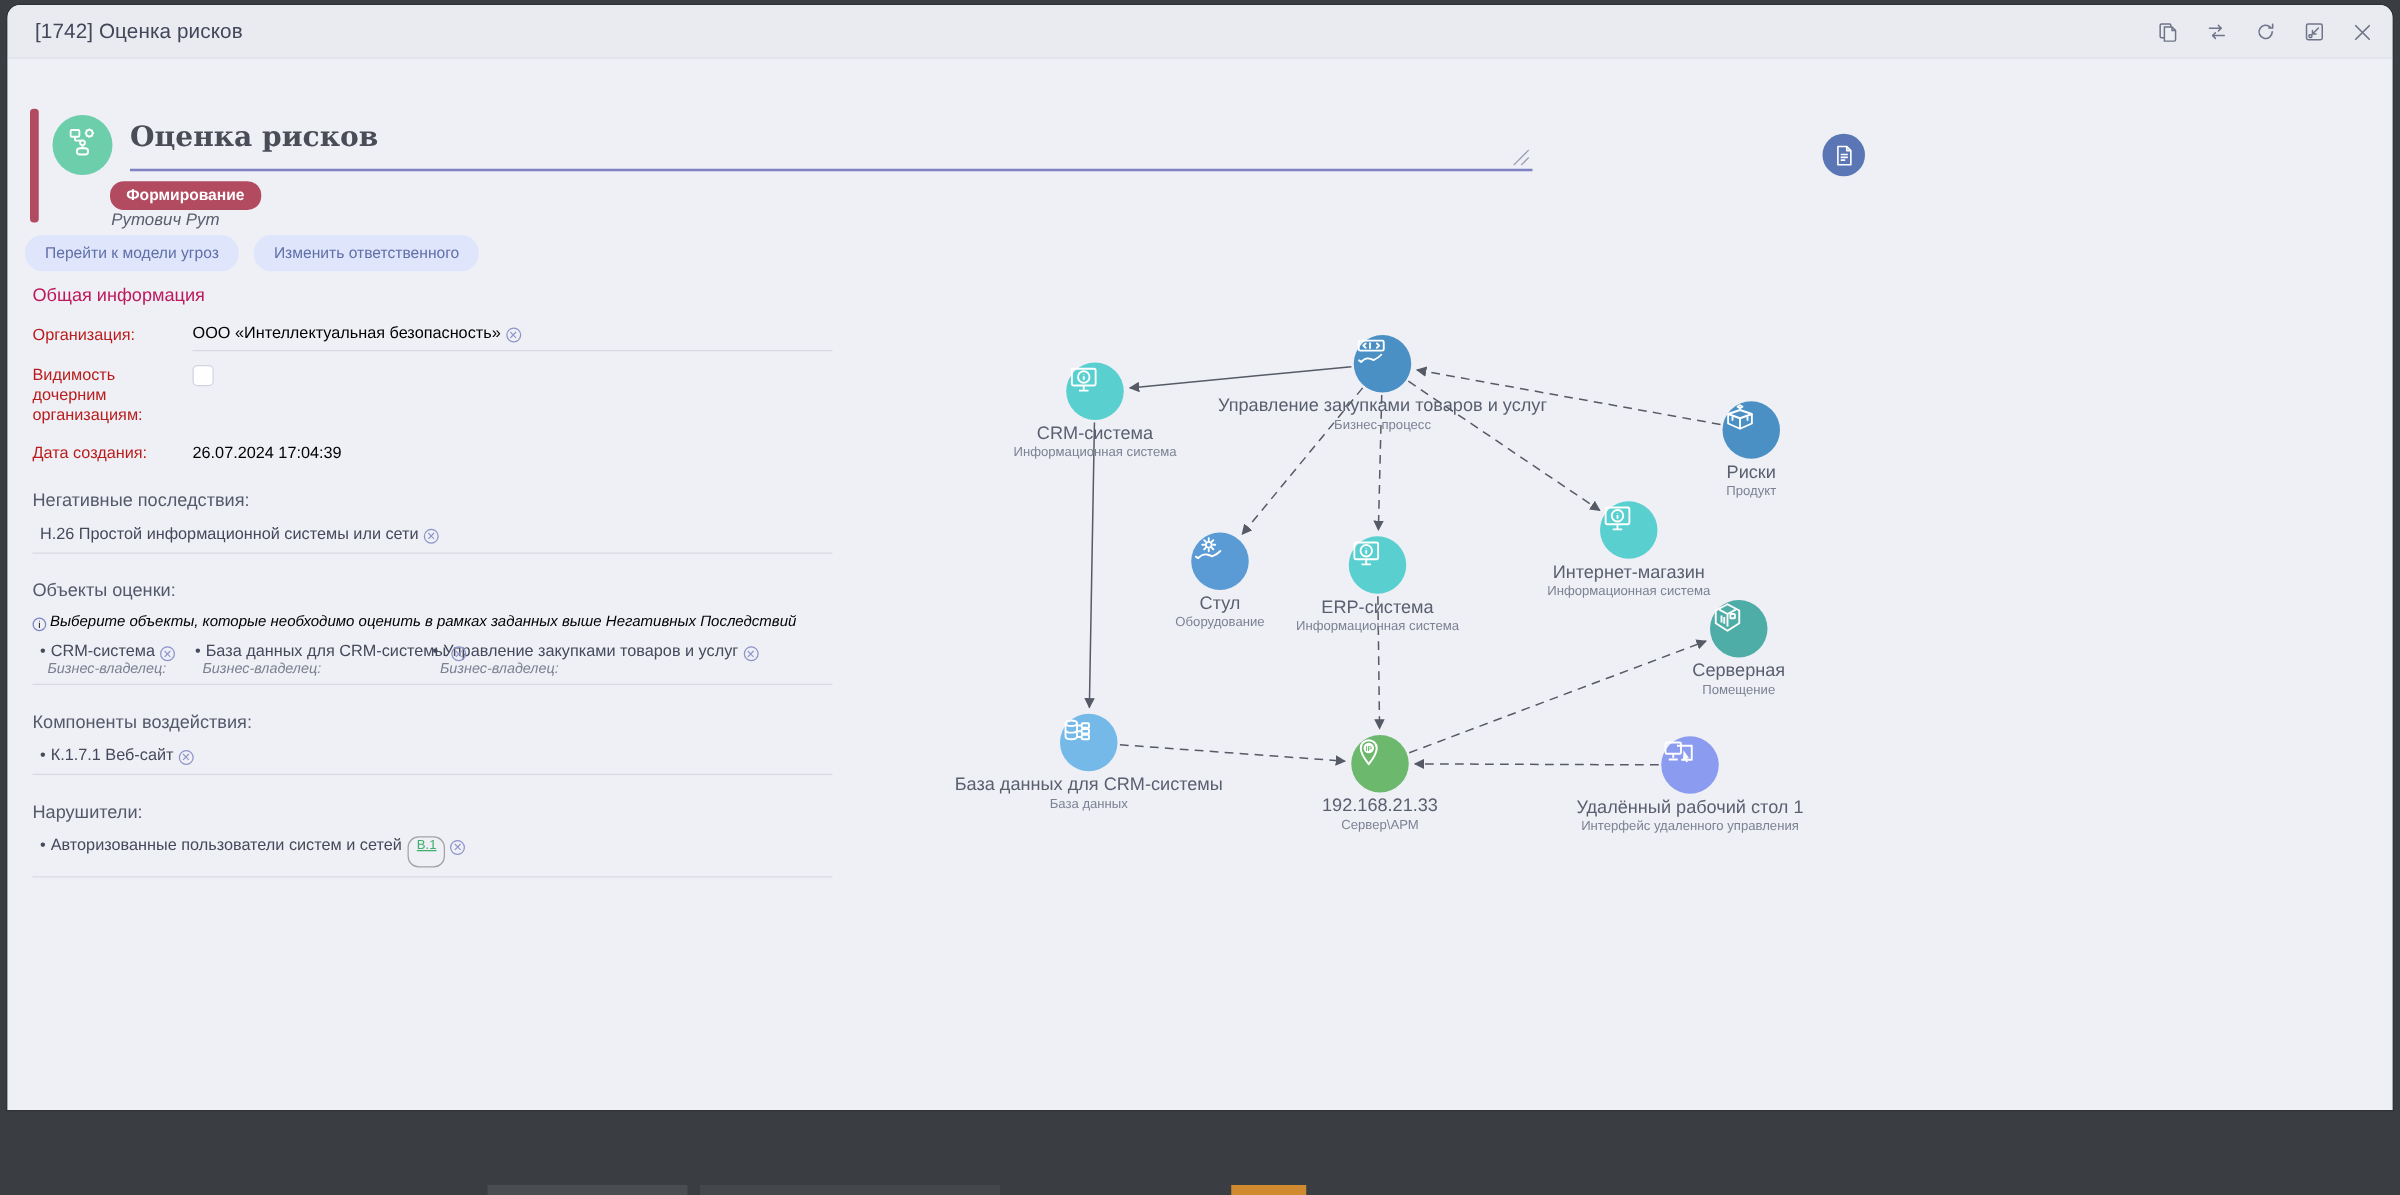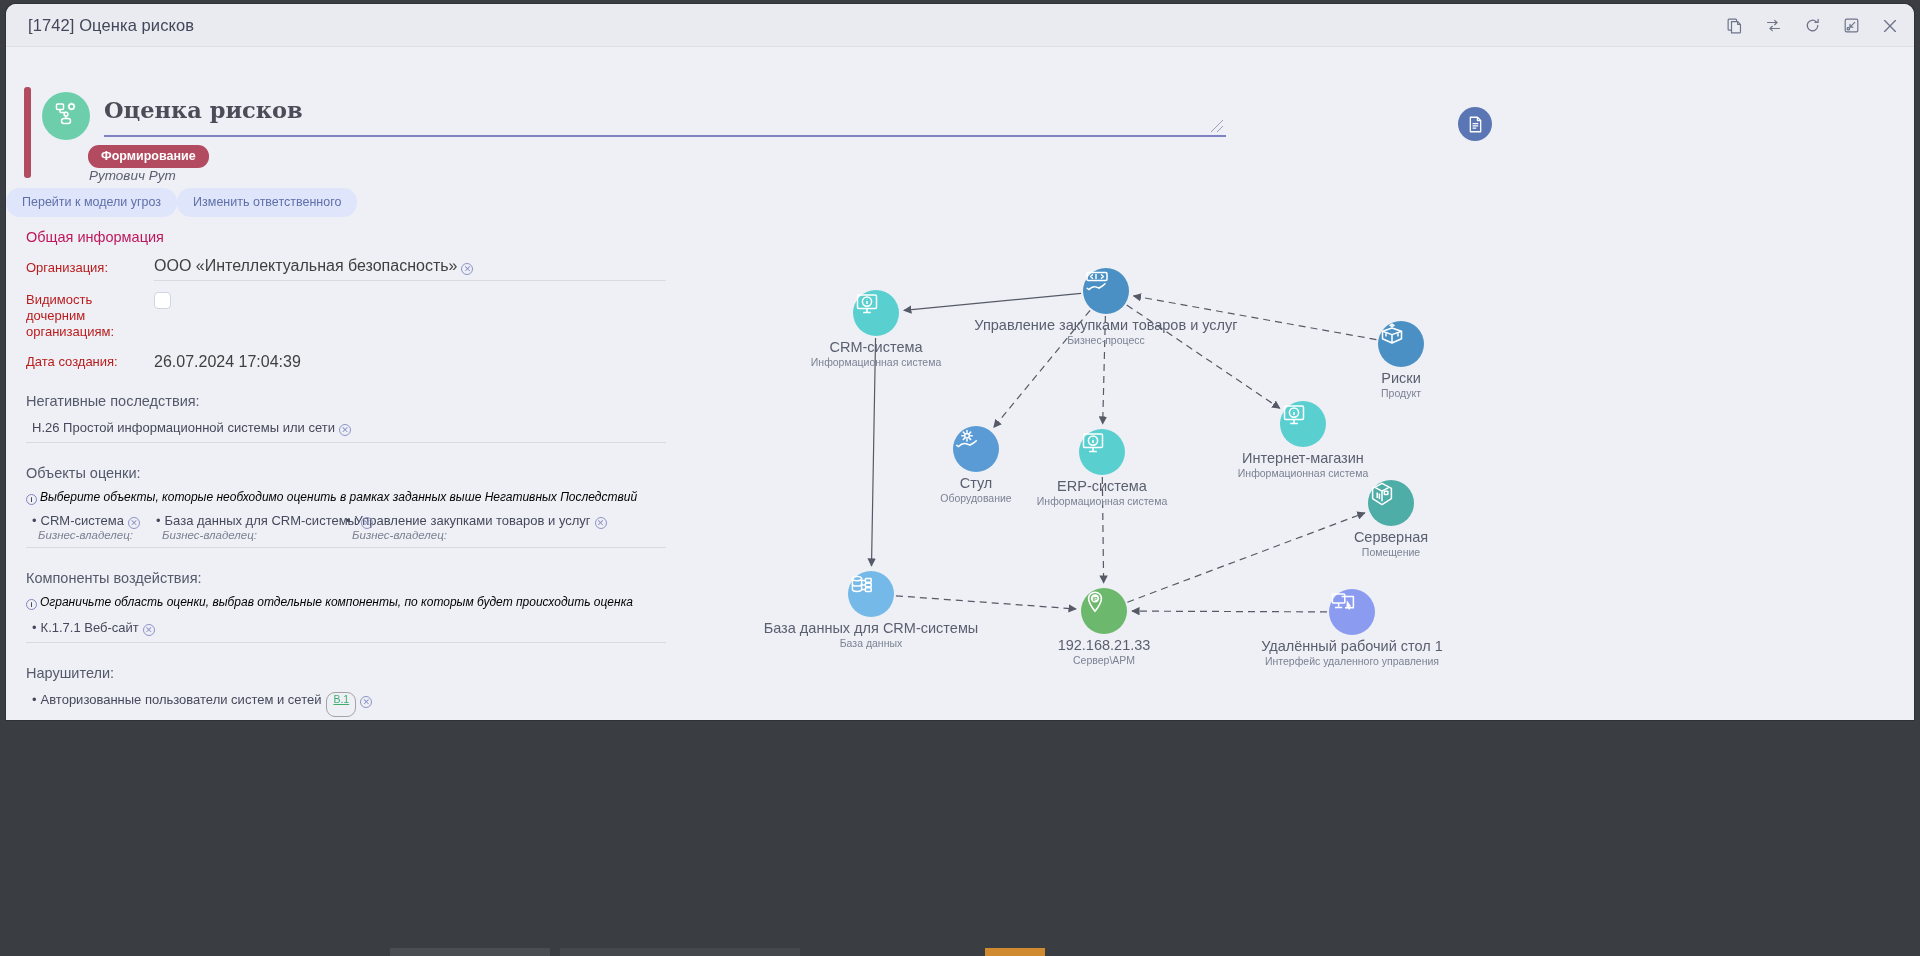--- a/index.html
+++ b/index.html
@@ -12,21 +12,21 @@
   }
   #app {
     position: absolute; left: 0; top: 0;
     width: 1920px; height: 956px;
     background: #3a3d42;
   }
   
   .window {
     position: absolute;
     left: 6px; top: 4px;
-    width: 1908px; height: 716px;
+    width: 1908px; height: 884px;
     background: #eceef3;
     border-radius: 10px 10px 0 0;
     overflow: hidden;
     box-shadow: 0 0 0 1px rgba(0,0,0,.18);
   }
   .titlebar {
     position: relative;
     height: 43px;
     background: #e9ebf1;
     border-bottom: 1px solid #dcdfe7;
@@ -112,22 +112,22 @@
     position: absolute; right: 22px; top: 50px;
     width: 34px; height: 34px;
     border-radius: 50%;
     background: #5a76b5;
     display: flex; align-items: center; justify-content: center;
     cursor: pointer;
   }
 
   
   .pill-row {
-    position: absolute; left: 0; top: 141px;
-    display: flex; gap: 0;
+    position: absolute; left: 14px; top: 141px;
+    display: flex; gap: 12px;
   }
   .pill {
     background: #dfe5fb;
     color: #5f6fa8;
     font-size: 12.5px;
     padding: 7px 16px 8px;
     border-radius: 14px;
     border: none;
     cursor: pointer;
     white-space: nowrap;
@@ -161,22 +161,22 @@
   .fvalue-wrap {
     flex: 1;
     border-bottom: 1px solid #d7dae3;
     padding-bottom: 5px;
   }
   .fvalue-plain {
     flex: 1;
     padding-top: 3px;
   }
   .fvalue {
-    font-size: 16px;
-    color: #404040;
+    font-size: 13px;
+    color: #000000;
     display: inline-block;
   }
   .xbtn {
     display: inline-block;
     width: 12px; height: 12px;
     border-radius: 50%;
     border: 1px solid #8d94c9;
     color: #8d94c9;
     font-size: 9px;
     line-height: 10px;
@@ -466,21 +466,20 @@
             <div class="owners">
               <span style="width:124px;">Бизнес-владелец:</span>
               <span style="width:190px;">Бизнес-владелец:</span>
               <span>Бизнес-владелец:</span>
             </div>
           </div>
         </div>
 
         <div class="block">
           <div class="block-title">Компоненты воздействия:</div>
-          <div class="hint"><span class="i-circ">i</span><span>Ограничьте область оценки, выбрав отдельные компоненты, по которым будет происходить оценка</span></div>
           <div class="chip-line">
             <span class="chip-item">
               <span class="bullet">•</span><span>К.1.7.1</span>
               <span>Веб-сайт</span><span class="xbtn">✕</span>
             </span>
           </div>
         </div>
 
         <div class="block">
           <div class="block-title">Нарушители:</div>

